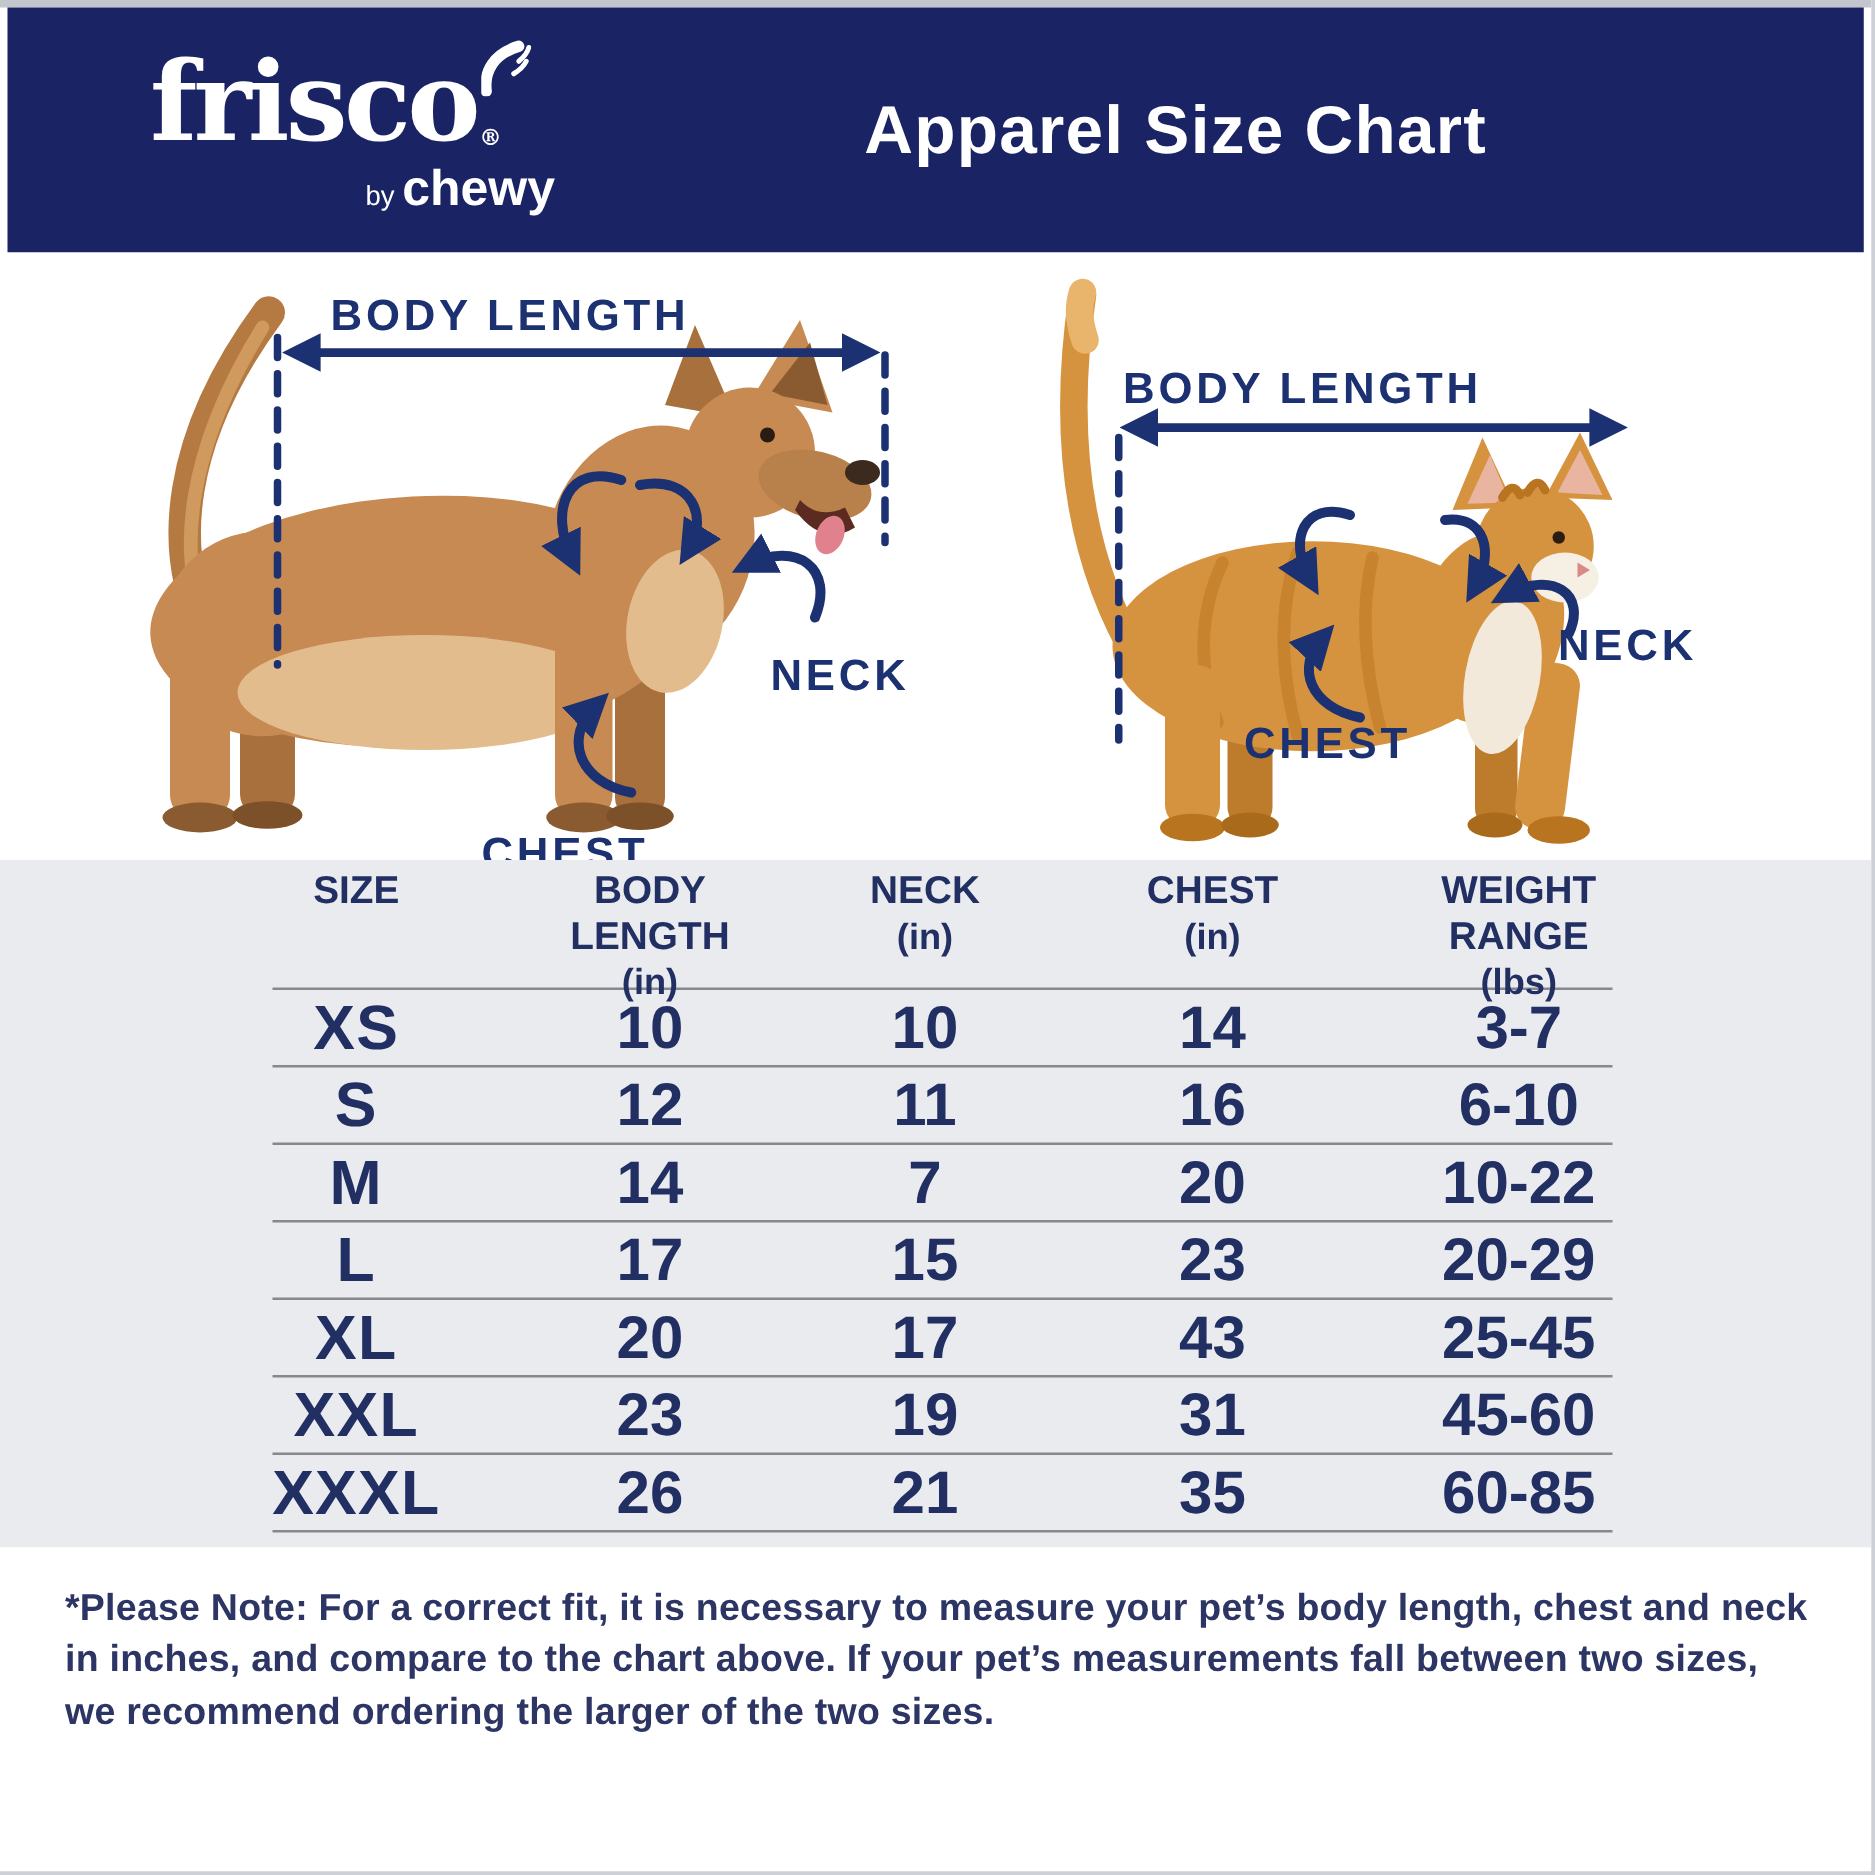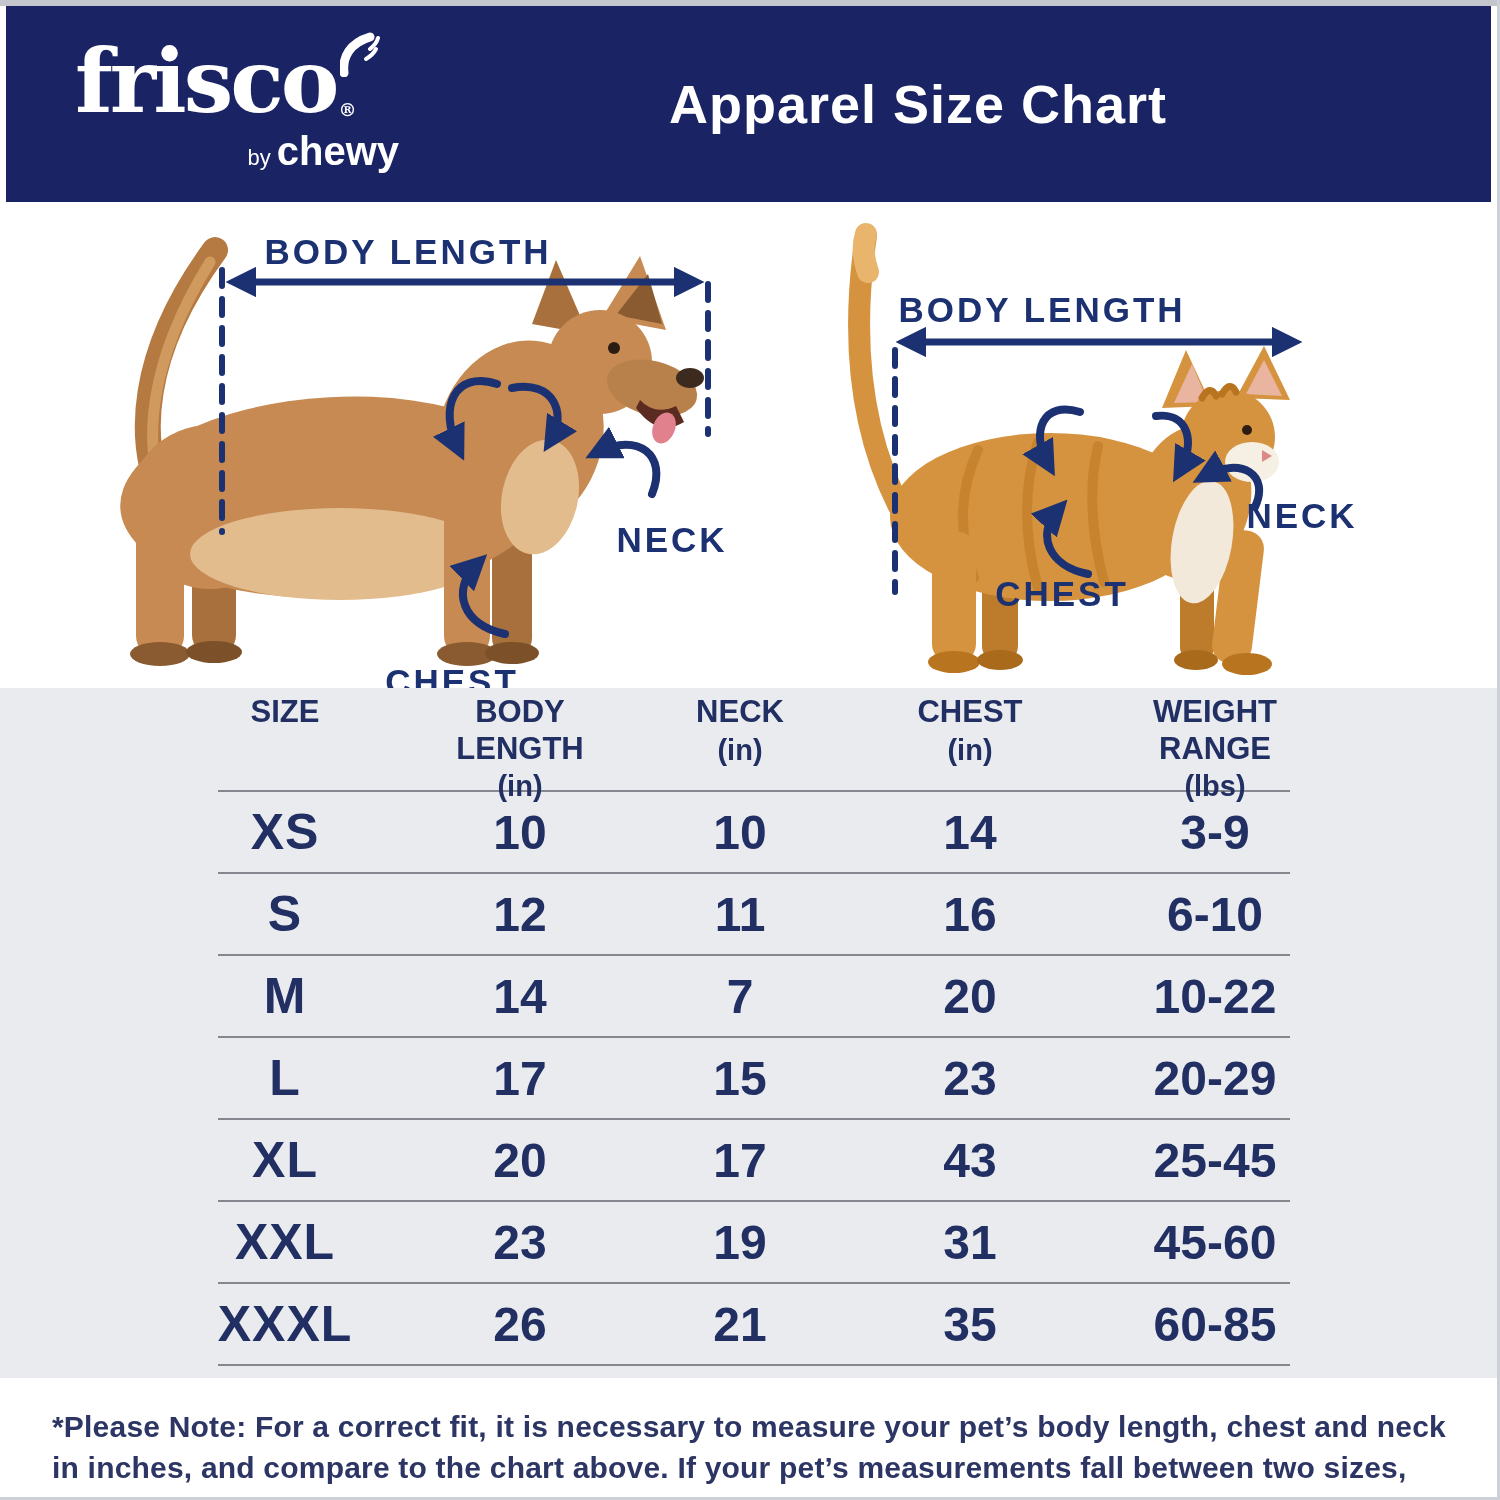--- a/index.html
+++ b/index.html
@@ -7,21 +7,21 @@
     position:relative;width:1500px;height:1500px;overflow:hidden;
     background:#ffffff;font-family:"Liberation Sans",sans-serif;
     box-sizing:border-box;border-right:3px solid #cdd0d6;border-bottom:3px solid #cdd0d6;
   }
   .top-strip{height:6px;background:#c3c6cd;}
   
   .band{
     margin:0 6px;height:196px;background:#1a2363;
     display:flex;align-items:center;
   }
-  .logo{margin-left:69px;width:330px;color:#ffffff;line-height:1;}
+  .logo{margin-left:114px;width:330px;color:#ffffff;line-height:1;}
   .logo-main{
     font-family:"DejaVu Serif",serif;font-weight:bold;font-size:88px;
     letter-spacing:-3px;position:relative;display:inline-block;
   }
   .logo-main .reg{font-size:18px;letter-spacing:0;vertical-align:baseline;position:relative;top:4px;left:2px;}
   .logo-tail{position:absolute;right:-26px;top:-6px;}
   .logo-sub{text-align:right;margin-top:6px;padding-right:6px;}
   .logo-sub .by{font-size:22px;font-weight:normal;margin-right:6px;}
   .logo-sub .chewy{font-size:40px;font-weight:bold;letter-spacing:0px;}
   .title{
@@ -38,21 +38,21 @@
   .grid-row{
     margin-left:150px;width:1200px;display:grid;
     grid-template-columns:270px 200px 240px 220px 270px;
     align-items:center;text-align:center;color:#222f63;
   }
   .thead{height:96px;align-items:start;padding-top:6px;}
   .th{font-size:31px;font-weight:bold;line-height:1.18;}
   .th .lbl{display:inline-block;max-width:150px;}
   .th .sub{display:block;font-weight:bold;font-size:29px;margin-top:2px;}
   .rule{height:2px;background:#85888e;margin-left:218px;margin-right:207px;}
-  .row{height:80px;}
+  .row{height:60px;}
   .cell{font-size:48px;font-weight:bold;}
   .cell.size{font-size:50px;letter-spacing:1px;}
   
   .foot{background:#ffffff;padding:28px 48px 0 52px;}
   .foot p{
     margin:0;color:#2c3563;font-size:30px;font-weight:bold;line-height:1.38;
     letter-spacing:0.2px;max-width:1410px;
   }
 </style>
 </head>
@@ -191,21 +191,21 @@
       <div class="th"><span class="lbl">CHEST</span><span class="sub">(in)</span></div>
       <div class="th"><span class="lbl">WEIGHT RANGE</span><span class="sub">(lbs)</span></div>
     </div>
     <div class="rule"></div>
 
     <div class="grid-row row">
       <div class="cell size">XS</div>
       <div class="cell">10</div>
       <div class="cell">10</div>
       <div class="cell">14</div>
-      <div class="cell">3-9</div>
+      <div class="cell">3-7</div>
     </div>
     <div class="rule"></div>
 
     <div class="grid-row row">
       <div class="cell size">S</div>
       <div class="cell">12</div>
       <div class="cell">11</div>
       <div class="cell">16</div>
       <div class="cell">6-10</div>
     </div>

